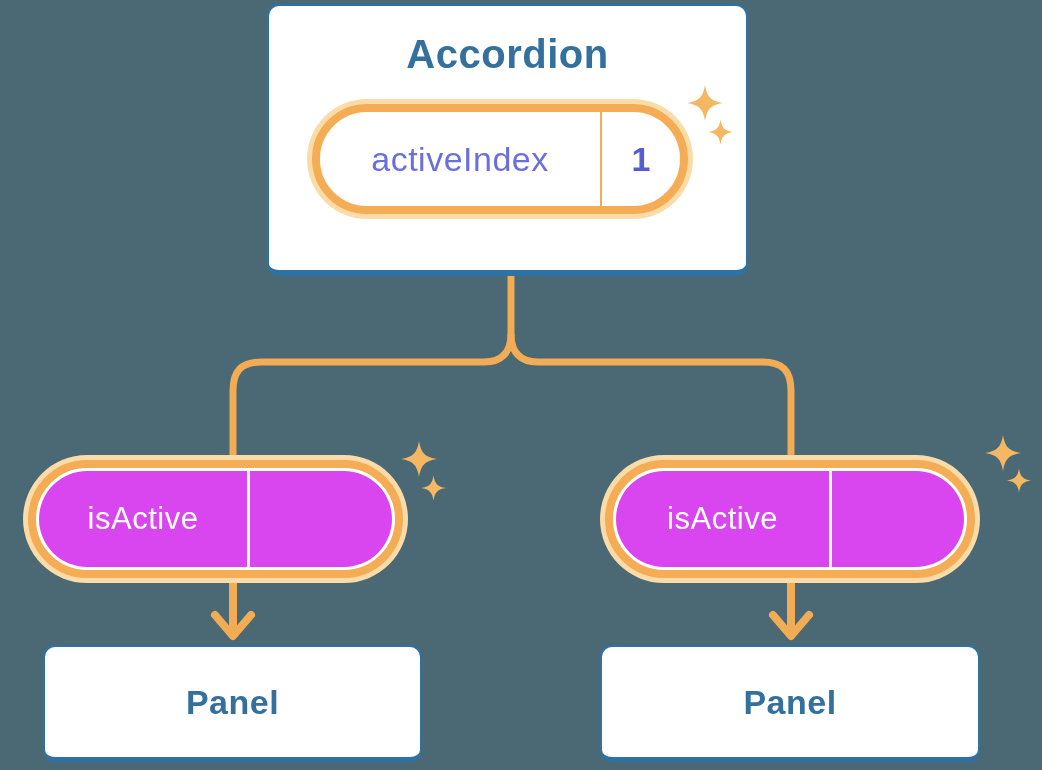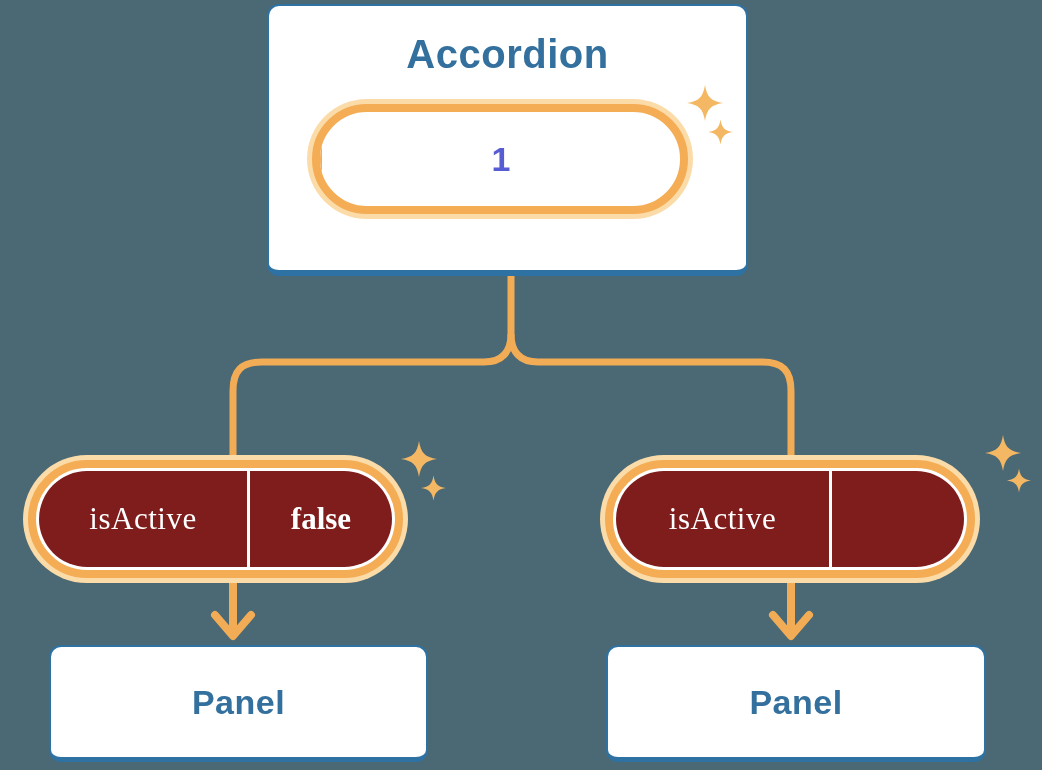--- a/index.html
+++ b/index.html
@@ -14,21 +14,21 @@
     border:2px solid #2E72A4;border-bottom-width:6px;
     border-radius:12px;box-sizing:border-box;z-index:2;
   }
   .card-accordion{left:267px;top:4px;width:481px;height:272px;}
   .card-title{
     position:absolute;top:26px;left:0;width:100%;
     text-align:center;font-size:40px;font-weight:600;
     color:#33709E;letter-spacing:0.5px;
   }
   .panel-card{top:645px;height:117px;border-bottom-width:5px;
-    display:flex;align-items:center;justify-content:center;margin-left:6px;}
+    display:flex;align-items:center;justify-content:center;}
   .panel-left{left:43px;width:379px;}
   .panel-right{left:600px;width:380px;}
   .panel-label{font-size:34px;font-weight:600;color:#33709E;letter-spacing:0.5px;}
   
   .halo{
     position:absolute;background:#FBDCA9;border-radius:999px;
     padding:5px;box-sizing:border-box;z-index:2;
   }
   .ring{
     border:8px solid #F4AC55;background:#ffffff;border-radius:999px;
@@ -44,21 +44,21 @@
     width:280px;display:flex;align-items:center;justify-content:center;
     font-size:34px;color:#6B6FDC;letter-spacing:0.5px;
   }
   .pill-root .div-orange{width:2px;background:#F4AC55;}
   .pill-root .seg-value{
     flex:1;display:flex;align-items:center;justify-content:center;
     font-size:34px;font-weight:700;color:#575CD3;
   }
   
   .ring-pad{padding:3px;}
-  .core-purple{background:#7f1d1d;font-family:Liberation Serif, serif;}
+  .core-purple{background:#d946ef;}
   .state-pill{top:455px;height:128px;}
   .state-left{left:23px;width:385px;}
   .state-right{left:600px;width:380px;}
   .state-pill .seg-name{
     display:flex;align-items:center;justify-content:center;
     font-size:31px;color:#ffffff;letter-spacing:0.5px;
   }
   .state-left .seg-name{width:208px;}
   .state-right .seg-name{width:213px;}
   .state-pill .div-white{width:3px;background:#ffffff;}
@@ -86,32 +86,32 @@
     </g>
   </svg>
 
   <div class="card card-accordion">
     <div class="card-title">Accordion</div>
   </div>
 
   <div class="halo pill-root">
     <div class="ring">
       <div class="core">
+        <div class="seg-name">activeIndex</div>
         <div class="div-orange"></div>
         <div class="seg-value">1</div>
       </div>
     </div>
   </div>
 
   <div class="halo state-pill state-left">
     <div class="ring ring-pad">
       <div class="core core-purple">
         <div class="seg-name">isActive</div>
         <div class="div-white"></div>
-        <div class="seg-value">false</div>
       </div>
     </div>
   </div>
 
   <div class="halo state-pill state-right">
     <div class="ring ring-pad">
       <div class="core core-purple">
         <div class="seg-name">isActive</div>
         <div class="div-white"></div>
       </div>

